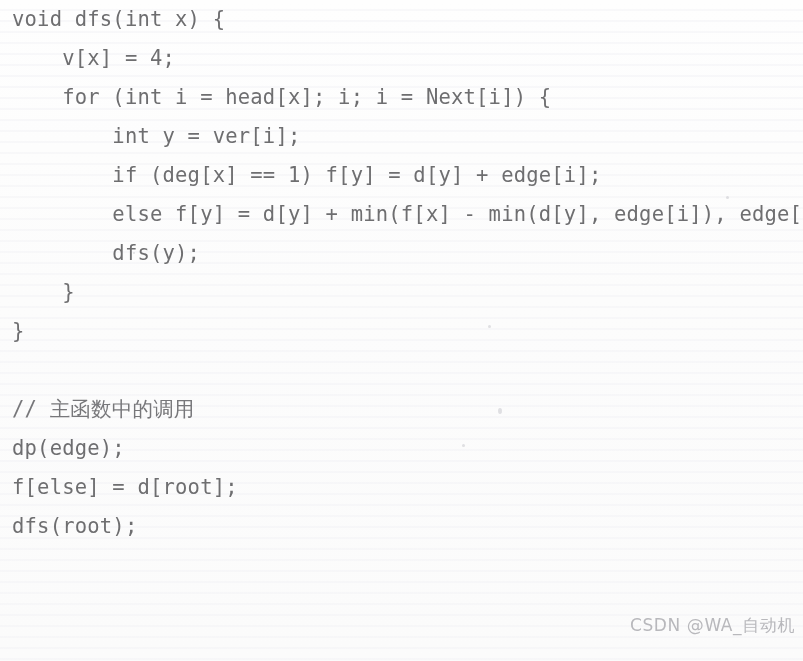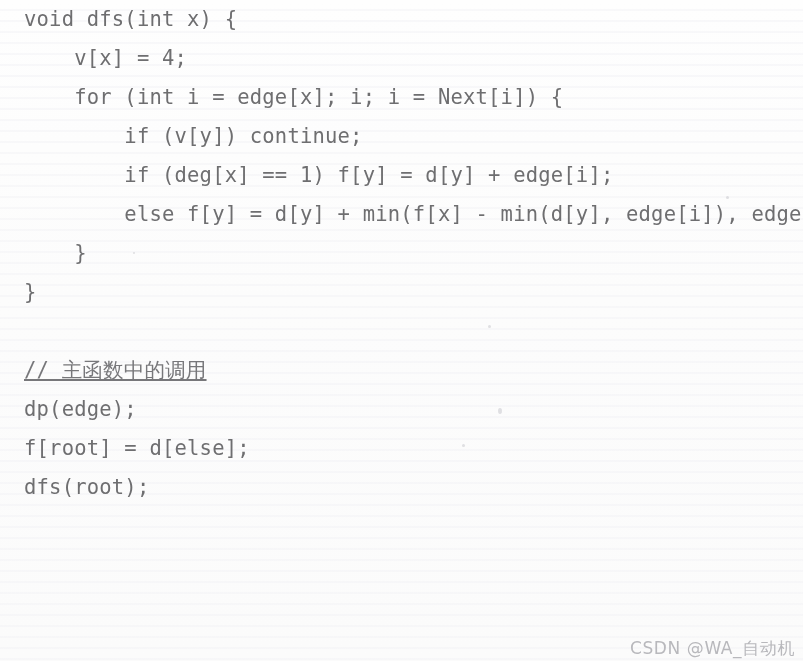--- a/index.html
+++ b/index.html
@@ -40,38 +40,37 @@
     margin: 0;
   }
 
   .line {
     height: 39px;
     line-height: 39px;
     font-size: 20.5px;
     letter-spacing: 0.2px;
     color: #6e6e70;
     white-space: pre;
-    padding-left: 24px;
+    padding-left: 12px;
     box-sizing: border-box;
   }
 
   .line.blank {
     height: 39px;
   }
 
   .line.cn {
     font-family: "DejaVu Sans Mono", "Liberation Mono", monospace;
     color: #77777a;
-    text-decoration: underline;
   }
 
   #watermark {
     position: absolute;
     right: 8px;
-    bottom: 1px;
+    bottom: 24px;
     font-family: "DejaVu Sans", "Liberation Sans", sans-serif;
     font-size: 17px;
     color: #b8b8bc;
     letter-spacing: 0.6px;
     white-space: pre;
     user-select: none;
   }
 
   
   .speck {
@@ -83,30 +82,31 @@
   }
 </style>
 </head>
 <body>
 
 <div id="page">
 
   <div id="code">
       <div class="line">void dfs(int x) {</div>
       <div class="line">    v[x] = 4;</div>
-      <div class="line">    for (int i = edge[x]; i; i = Next[i]) {</div>
-      <div class="line">        if (v[y]) continue;</div>
+      <div class="line">    for (int i = head[x]; i; i = Next[i]) {</div>
+      <div class="line">        int y = ver[i];</div>
       <div class="line">        if (deg[x] == 1) f[y] = d[y] + edge[i];</div>
       <div class="line">        else f[y] = d[y] + min(f[x] - min(d[y], edge[i]), edge[i]);</div>
+      <div class="line">        dfs(y);</div>
       <div class="line">    }</div>
       <div class="line">}</div>
       <div class="line blank"></div>
       <div class="line cn">// 主函数中的调用</div>
       <div class="line">dp(edge);</div>
-      <div class="line">f[root] = d[else];</div>
+      <div class="line">f[else] = d[root];</div>
       <div class="line">dfs(root);</div>
     </div>
 
   <div class="speck" style="left:488px; top:325px; width:3px; height:3px;"></div>
   <div class="speck" style="left:498px; top:408px; width:4px; height:6px;"></div>
   <div class="speck" style="left:462px; top:444px; width:3px; height:3px;"></div>
   <div class="speck" style="left:726px; top:196px; width:3px; height:3px;"></div>
   <div class="speck" style="left:133px; top:252px; width:2px; height:2px;"></div>
 
   <div id="watermark">CSDN @WA_自动机</div>

